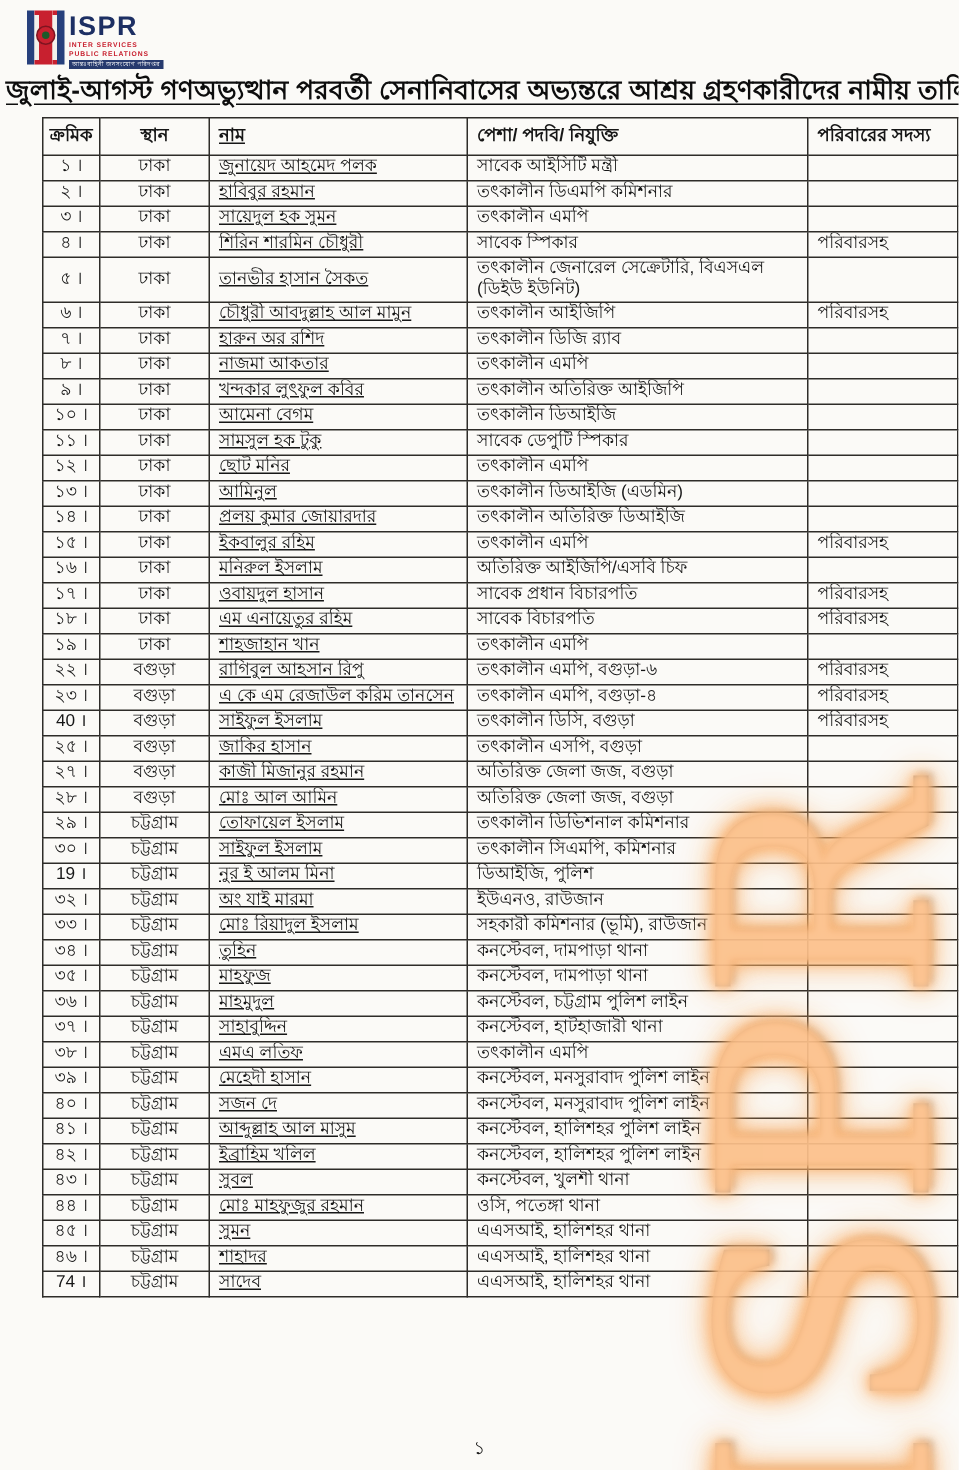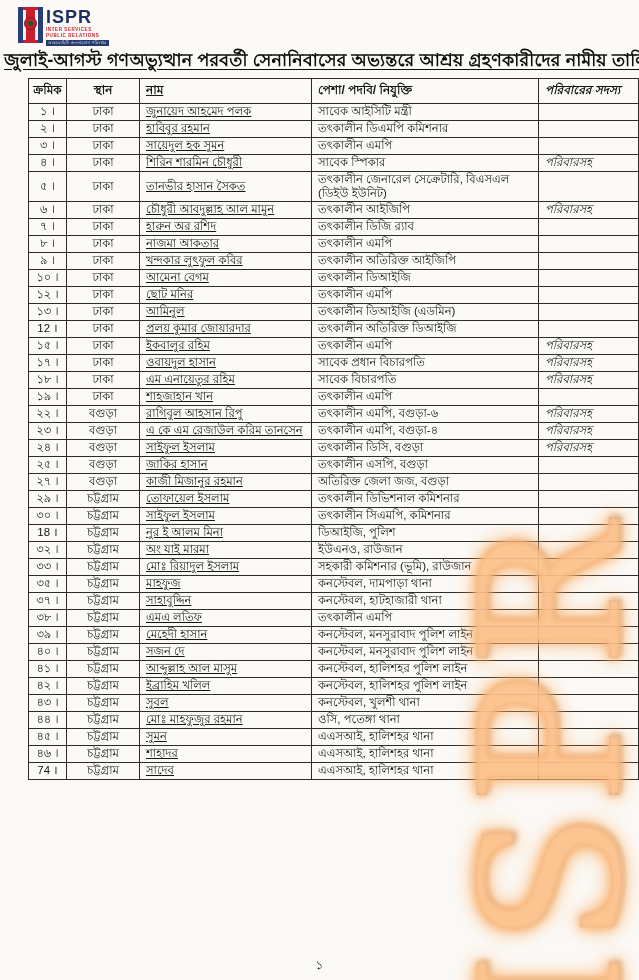--- a/index.html
+++ b/index.html
@@ -51,21 +51,21 @@
     border:1px solid #2e2c29; font-size:11.5px; line-height:13.5px;
     padding:1px 3px; overflow:hidden; vertical-align:middle;
     color:#161616;
   }
   .roster th { font-weight:bold; font-size:12px; height:25px; text-align:center; padding:2px; }
   .roster td { height:17px; }
   .roster .c0 { width:38px;  text-align:center; }
   .roster .c1 { width:73px;  text-align:center; }
   .roster .c2 { width:172px; text-align:left; padding-left:6px;text-decoration:underline; }
   .roster .c3 { width:227px; text-align:left; padding-left:6px; }
-  .roster .c4 { width:100px; text-align:left; padding-left:6px;font-style:italic; }
+  .roster .c4 { width:100px; text-align:left; padding-left:6px; }
   .roster thead th { border-bottom-width:1.5px; }
   table.roster { border:1.5px solid #2e2c29; }
 
   
   .watermark {
     position:absolute; left:337px; top:677px; width:430px; height:190px;
     transform:rotate(-90deg);
     display:flex; align-items:center; justify-content:center;
     z-index:5; opacity:0.93; pointer-events:none;
   }
@@ -193,48 +193,62 @@
           <td class="c4"></td>
         </tr>
         <tr>
           <td class="c0">১০ ।</td>
           <td class="c1">ঢাকা</td>
           <td class="c2">আমেনা বেগম</td>
           <td class="c3">তৎকালীন ডিআইজি</td>
           <td class="c4"></td>
         </tr>
         <tr>
+          <td class="c0">১১ ।</td>
+          <td class="c1">ঢাকা</td>
+          <td class="c2">সামসুল হক টুকু</td>
+          <td class="c3">সাবেক ডেপুটি স্পিকার</td>
+          <td class="c4"></td>
+        </tr>
+        <tr>
           <td class="c0">১২ ।</td>
           <td class="c1">ঢাকা</td>
           <td class="c2">ছোট মনির</td>
           <td class="c3">তৎকালীন এমপি</td>
           <td class="c4"></td>
         </tr>
         <tr>
           <td class="c0">১৩ ।</td>
           <td class="c1">ঢাকা</td>
           <td class="c2">আমিনুল</td>
           <td class="c3">তৎকালীন ডিআইজি (এডমিন)</td>
           <td class="c4"></td>
         </tr>
         <tr>
-          <td class="c0">12 ।</td>
+          <td class="c0">১৪ ।</td>
           <td class="c1">ঢাকা</td>
           <td class="c2">প্রলয় কুমার জোয়ারদার</td>
           <td class="c3">তৎকালীন অতিরিক্ত ডিআইজি</td>
           <td class="c4"></td>
         </tr>
         <tr>
           <td class="c0">১৫ ।</td>
           <td class="c1">ঢাকা</td>
           <td class="c2">ইকবালুর রহিম</td>
           <td class="c3">তৎকালীন এমপি</td>
           <td class="c4">পরিবারসহ</td>
         </tr>
         <tr>
+          <td class="c0">১৬ ।</td>
+          <td class="c1">ঢাকা</td>
+          <td class="c2">মনিরুল ইসলাম</td>
+          <td class="c3">অতিরিক্ত আইজিপি/এসবি চিফ</td>
+          <td class="c4"></td>
+        </tr>
+        <tr>
           <td class="c0">১৭ ।</td>
           <td class="c1">ঢাকা</td>
           <td class="c2">ওবায়দুল হাসান</td>
           <td class="c3">সাবেক প্রধান বিচারপতি</td>
           <td class="c4">পরিবারসহ</td>
         </tr>
         <tr>
           <td class="c0">১৮ ।</td>
           <td class="c1">ঢাকা</td>
           <td class="c2">এম এনায়েতুর রহিম</td>
@@ -256,80 +270,101 @@
           <td class="c4">পরিবারসহ</td>
         </tr>
         <tr>
           <td class="c0">২৩ ।</td>
           <td class="c1">বগুড়া</td>
           <td class="c2">এ কে এম রেজাউল করিম তানসেন</td>
           <td class="c3">তৎকালীন এমপি, বগুড়া-৪</td>
           <td class="c4">পরিবারসহ</td>
         </tr>
         <tr>
-          <td class="c0">২৪ ।</td>
+          <td class="c0">40 ।</td>
           <td class="c1">বগুড়া</td>
           <td class="c2">সাইফুল ইসলাম</td>
           <td class="c3">তৎকালীন ডিসি, বগুড়া</td>
           <td class="c4">পরিবারসহ</td>
         </tr>
         <tr>
           <td class="c0">২৫ ।</td>
           <td class="c1">বগুড়া</td>
           <td class="c2">জাকির হাসান</td>
           <td class="c3">তৎকালীন এসপি, বগুড়া</td>
           <td class="c4"></td>
         </tr>
         <tr>
           <td class="c0">২৭ ।</td>
           <td class="c1">বগুড়া</td>
           <td class="c2">কাজী মিজানুর রহমান</td>
           <td class="c3">অতিরিক্ত জেলা জজ, বগুড়া</td>
           <td class="c4"></td>
         </tr>
         <tr>
+          <td class="c0">২৮ ।</td>
+          <td class="c1">বগুড়া</td>
+          <td class="c2">মোঃ আল আমিন</td>
+          <td class="c3">অতিরিক্ত জেলা জজ, বগুড়া</td>
+          <td class="c4"></td>
+        </tr>
+        <tr>
           <td class="c0">২৯ ।</td>
           <td class="c1">চট্টগ্রাম</td>
           <td class="c2">তোফায়েল ইসলাম</td>
           <td class="c3">তৎকালীন ডিভিশনাল কমিশনার</td>
           <td class="c4"></td>
         </tr>
         <tr>
           <td class="c0">৩০ ।</td>
           <td class="c1">চট্টগ্রাম</td>
           <td class="c2">সাইফুল ইসলাম</td>
           <td class="c3">তৎকালীন সিএমপি, কমিশনার</td>
           <td class="c4"></td>
         </tr>
         <tr>
-          <td class="c0">18 ।</td>
+          <td class="c0">19 ।</td>
           <td class="c1">চট্টগ্রাম</td>
           <td class="c2">নুর ই আলম মিনা</td>
           <td class="c3">ডিআইজি, পুলিশ</td>
           <td class="c4"></td>
         </tr>
         <tr>
           <td class="c0">৩২ ।</td>
           <td class="c1">চট্টগ্রাম</td>
           <td class="c2">অং যাই মারমা</td>
           <td class="c3">ইউএনও, রাউজান</td>
           <td class="c4"></td>
         </tr>
         <tr>
           <td class="c0">৩৩ ।</td>
           <td class="c1">চট্টগ্রাম</td>
           <td class="c2">মোঃ রিয়াদুল ইসলাম</td>
           <td class="c3">সহকারী কমিশনার (ভূমি), রাউজান</td>
           <td class="c4"></td>
         </tr>
         <tr>
+          <td class="c0">৩৪ ।</td>
+          <td class="c1">চট্টগ্রাম</td>
+          <td class="c2">তুহিন</td>
+          <td class="c3">কনস্টেবল, দামপাড়া থানা</td>
+          <td class="c4"></td>
+        </tr>
+        <tr>
           <td class="c0">৩৫ ।</td>
           <td class="c1">চট্টগ্রাম</td>
           <td class="c2">মাহফুজ</td>
           <td class="c3">কনস্টেবল, দামপাড়া থানা</td>
+          <td class="c4"></td>
+        </tr>
+        <tr>
+          <td class="c0">৩৬ ।</td>
+          <td class="c1">চট্টগ্রাম</td>
+          <td class="c2">মাহমুদুল</td>
+          <td class="c3">কনস্টেবল, চট্টগ্রাম পুলিশ লাইন</td>
           <td class="c4"></td>
         </tr>
         <tr>
           <td class="c0">৩৭ ।</td>
           <td class="c1">চট্টগ্রাম</td>
           <td class="c2">সাহাবুদ্দিন</td>
           <td class="c3">কনস্টেবল, হাটহাজারী থানা</td>
           <td class="c4"></td>
         </tr>
         <tr>

